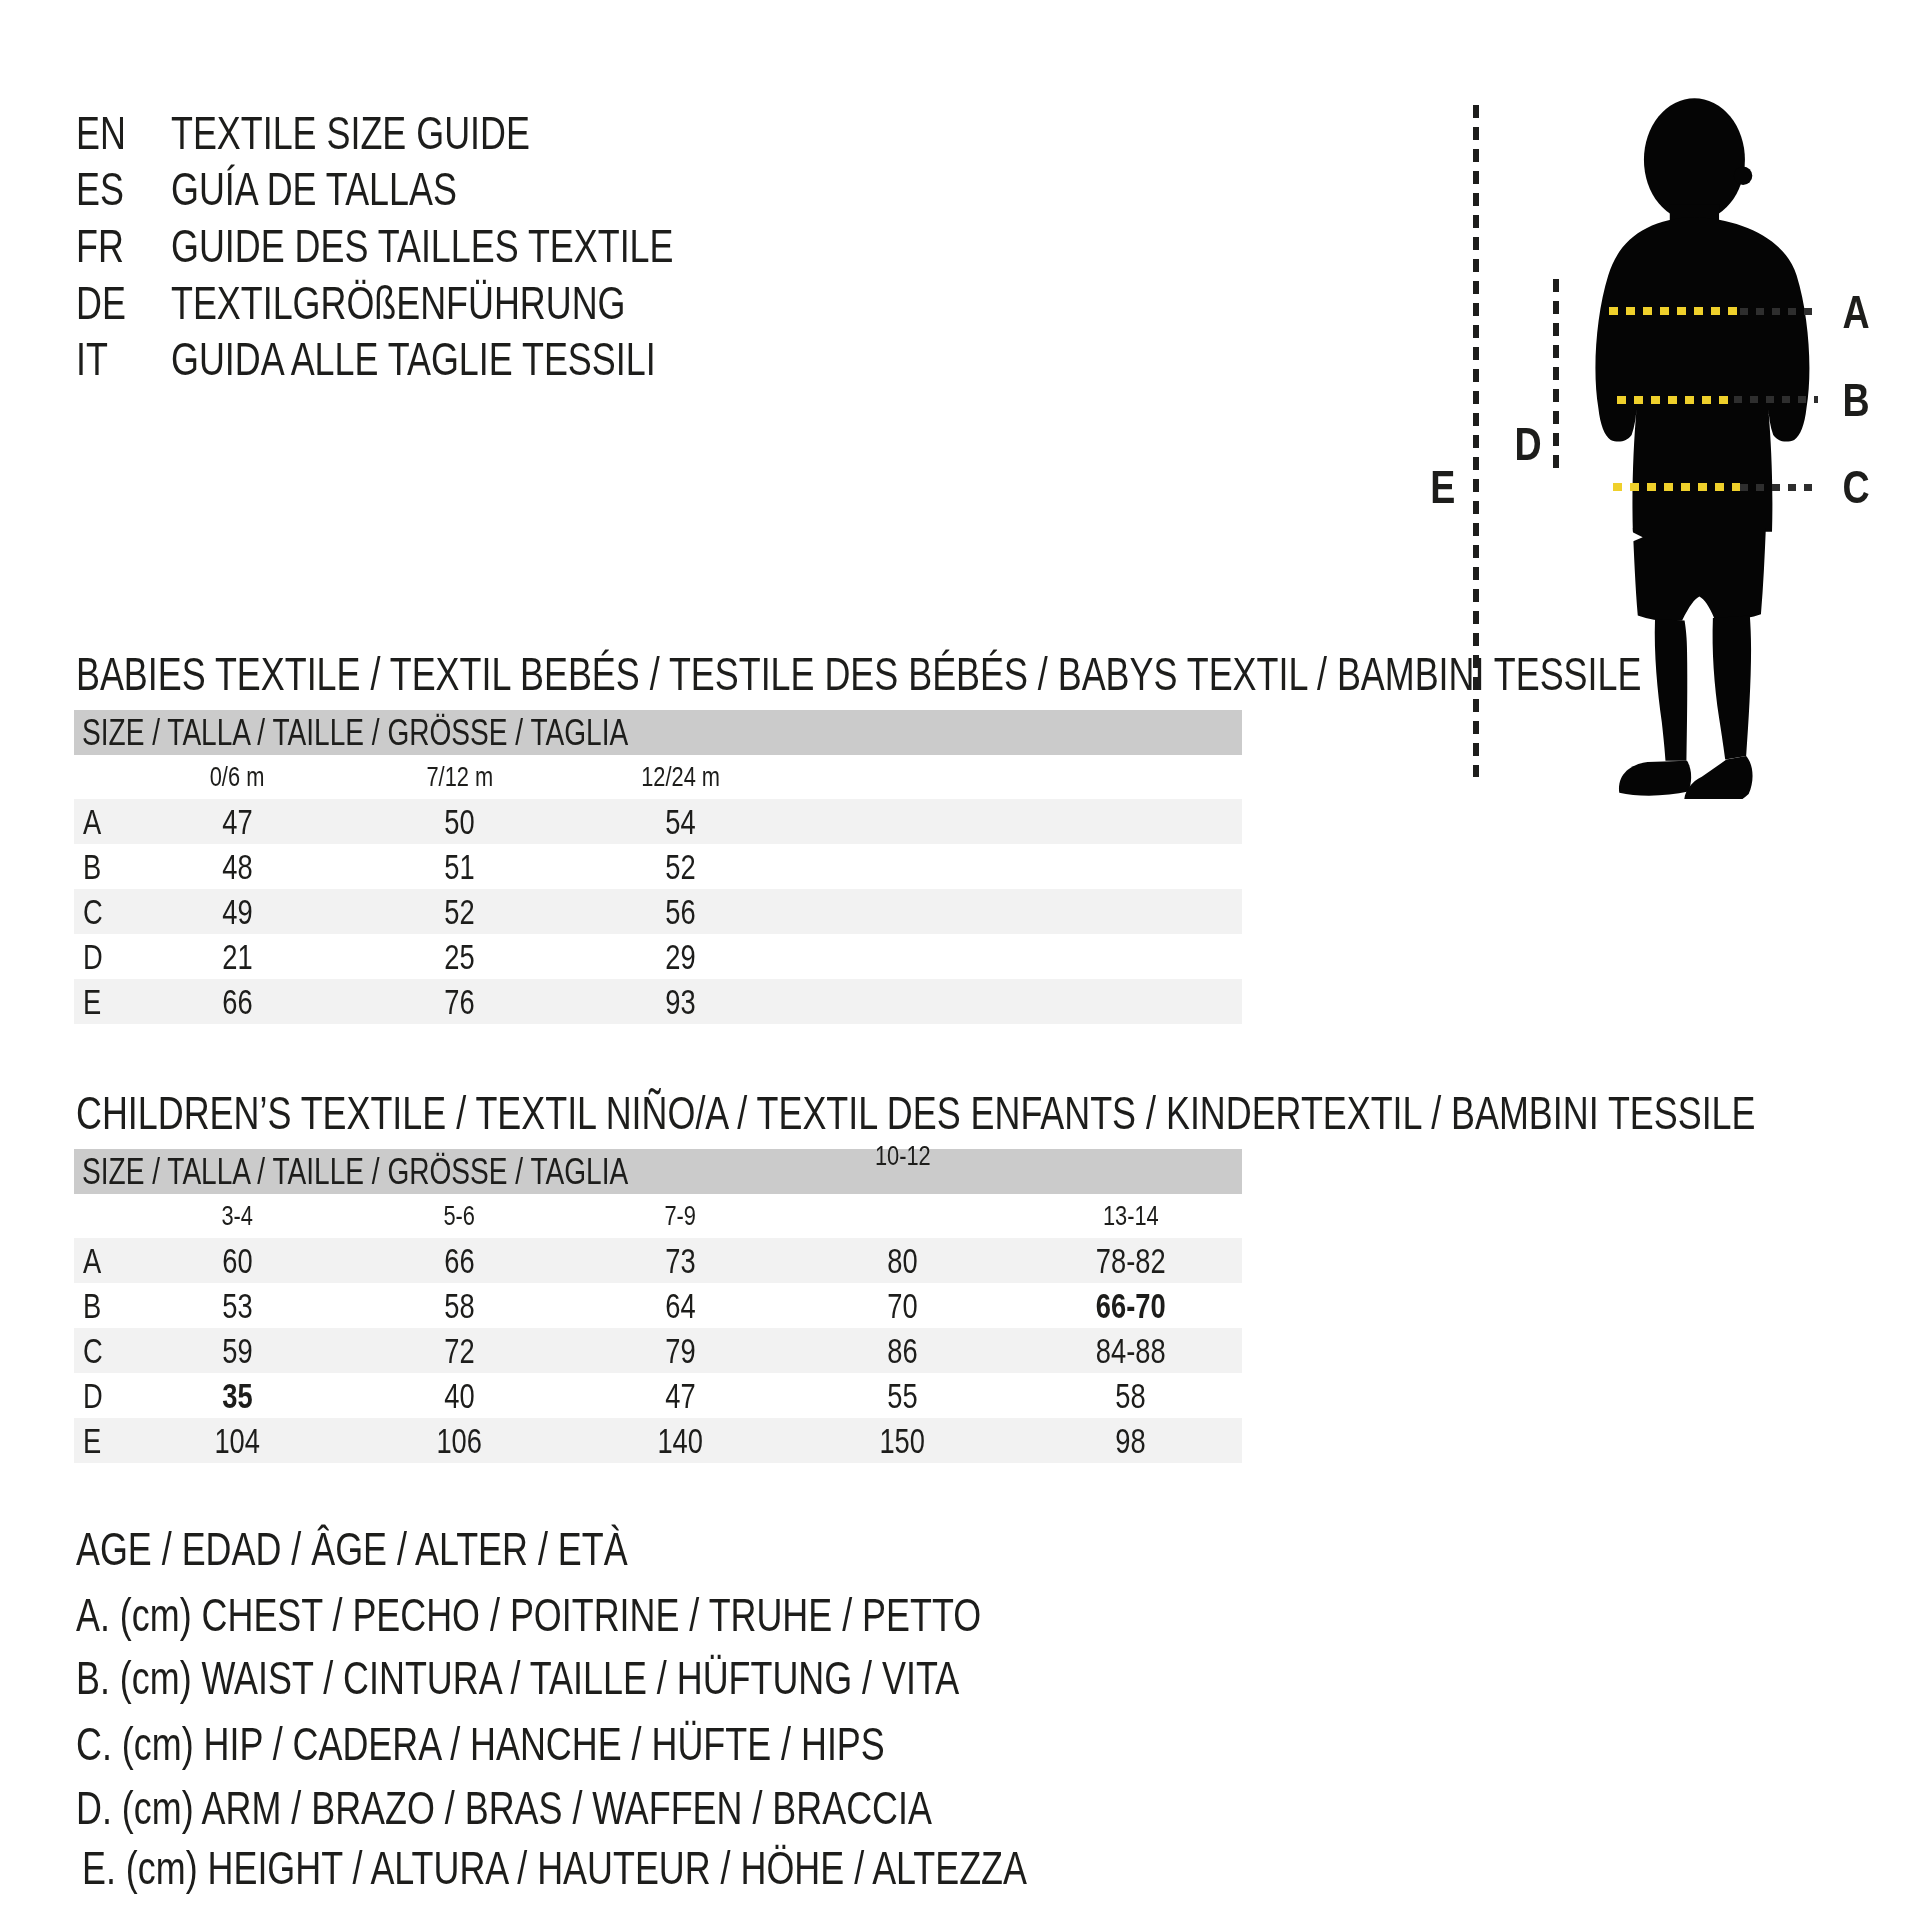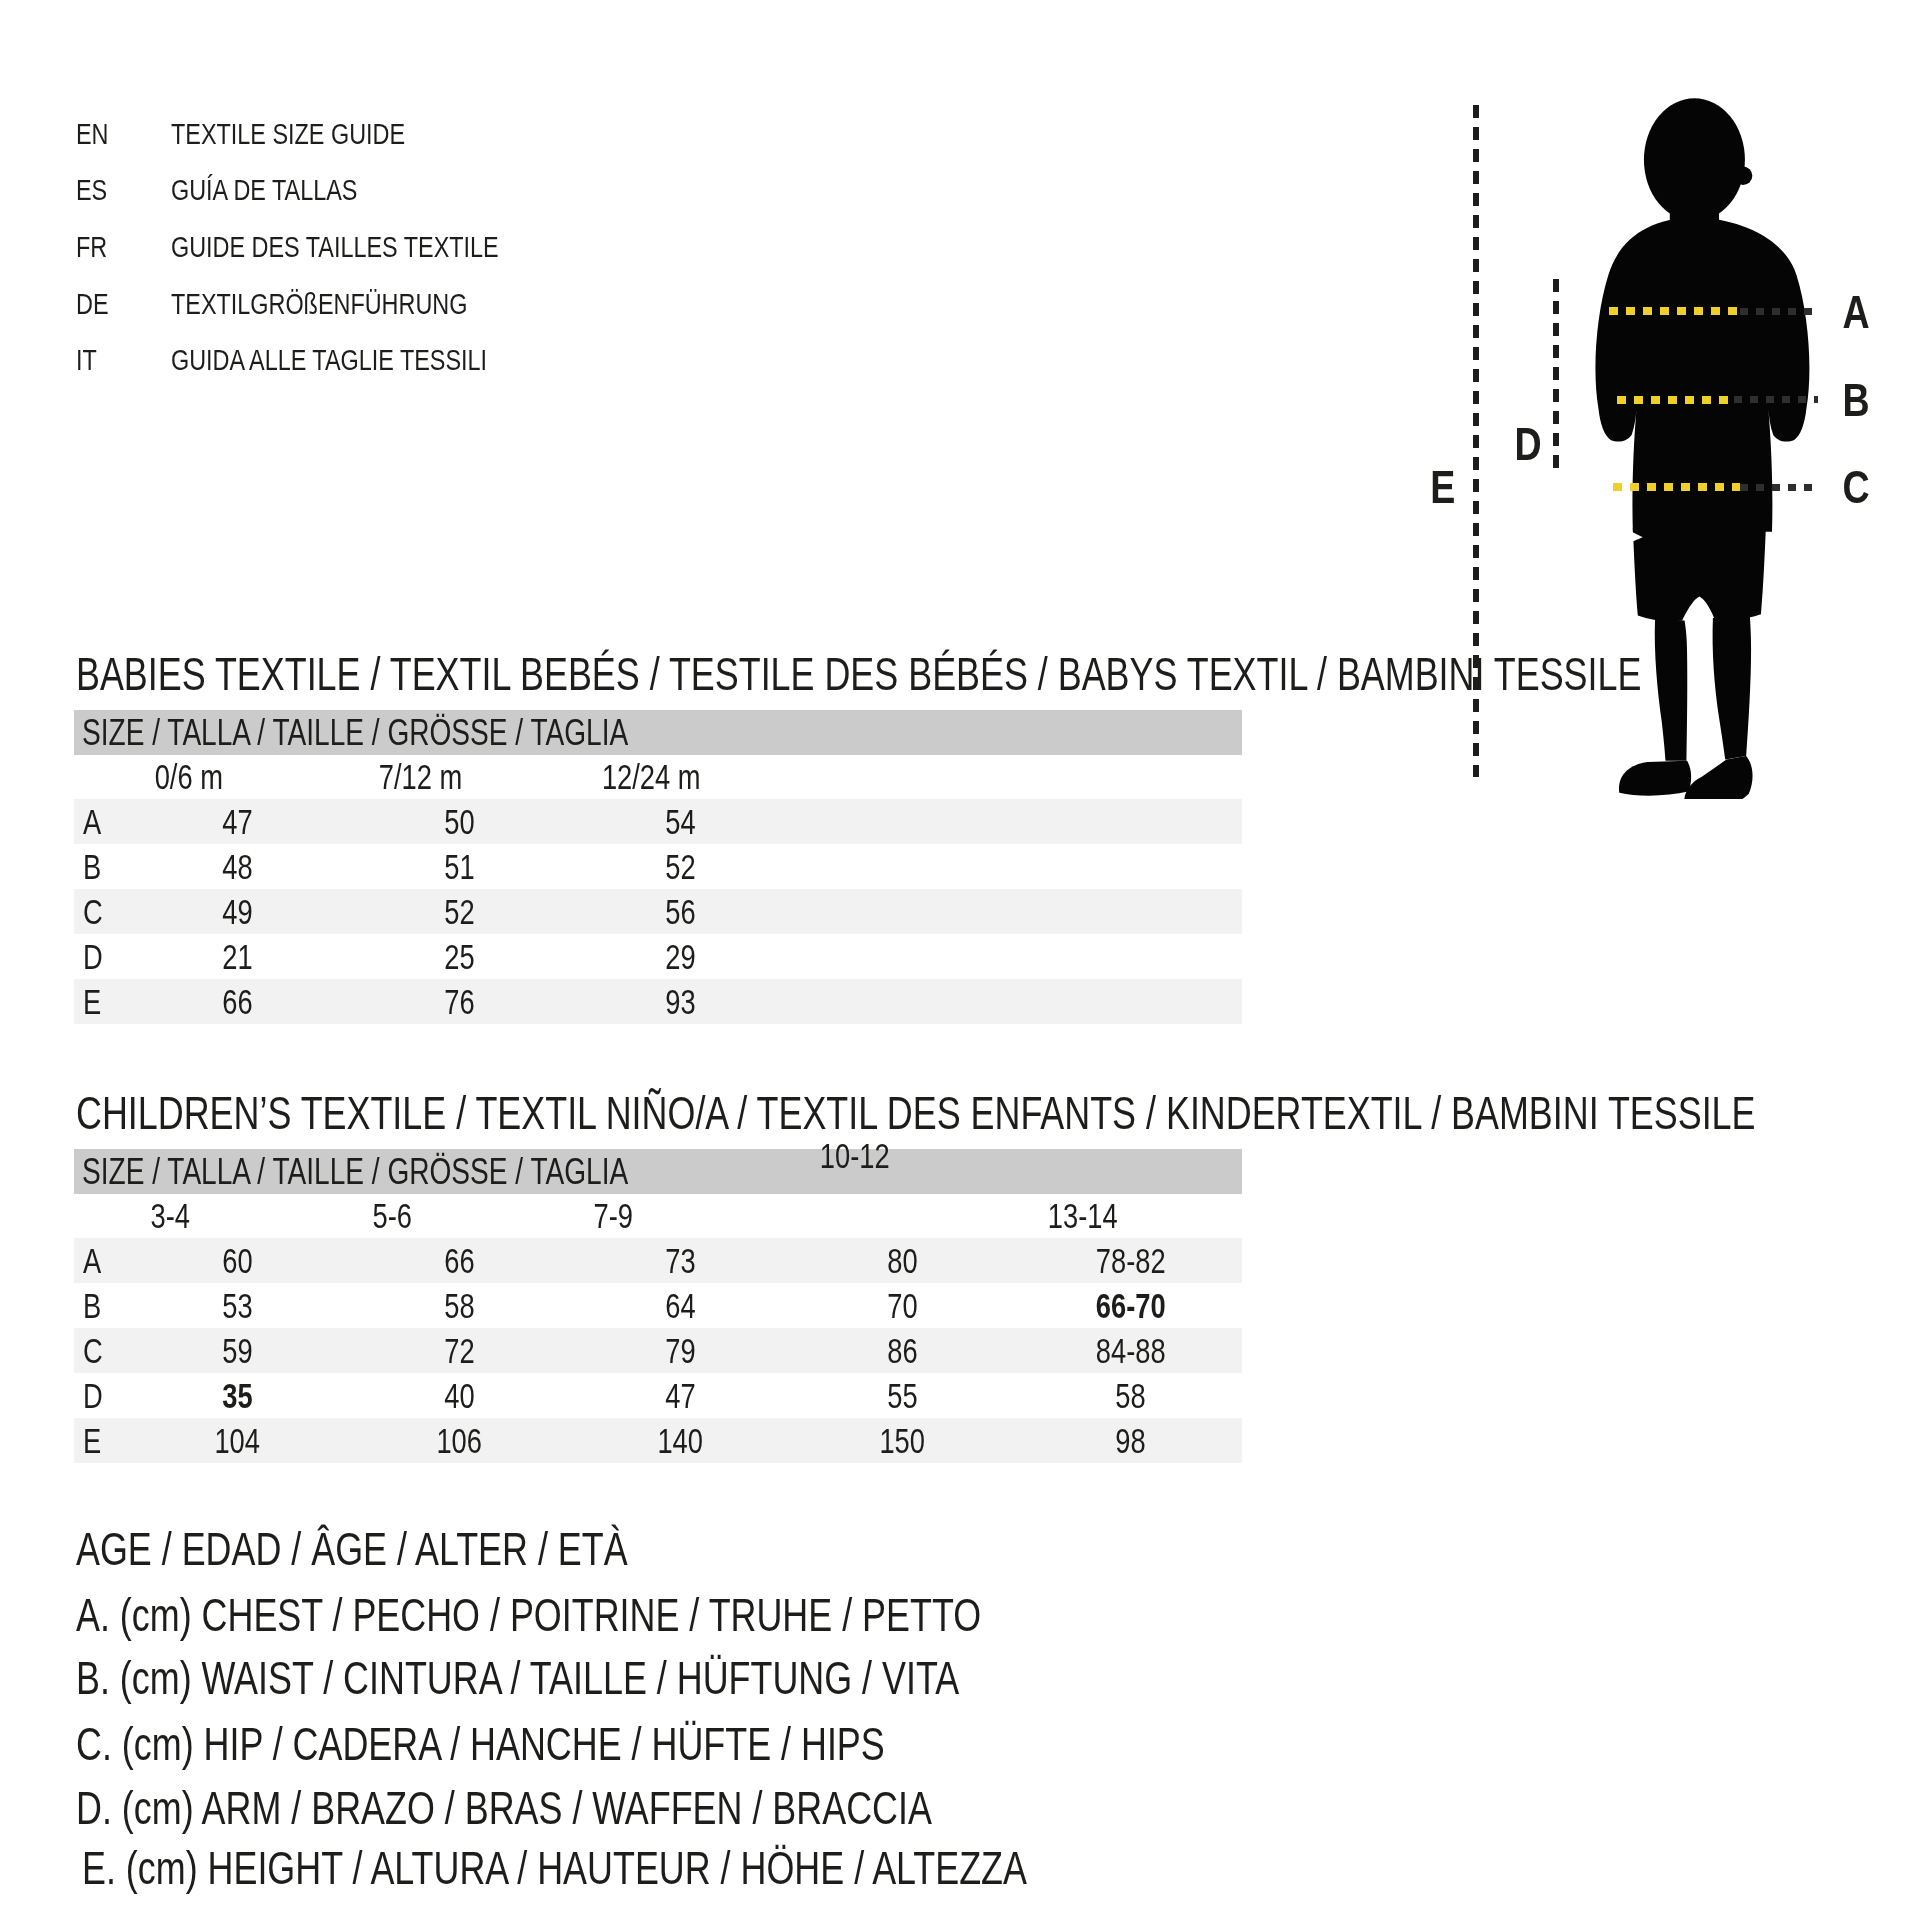--- a/index.html
+++ b/index.html
@@ -7,25 +7,25 @@
     position:relative;
     width:1926px;height:1926px;
     background:#ffffff;
     font-family:"Liberation Sans", sans-serif;
     color:#1d1d1b;
     overflow:hidden;
   }
   .t{position:absolute;white-space:nowrap;}
   .cx{display:inline-block;transform:scaleX(0.78);transform-origin:0 50%;}
   .cm{display:inline-block;transform:scaleX(0.78);transform-origin:50% 50%;}
-  .lang{font-size:30px;line-height:57px;}
+  .lang{font-size:46px;line-height:57px;}
   .head{font-size:46px;line-height:57px;}
   .legend{font-size:46px;line-height:57px;}
   .bartxt{font-size:36px;line-height:45px;}
-  .coltxt{font-size:35px;line-height:44px;width:185px;text-align:left;}
+  .coltxt{font-size:28px;line-height:44px;width:185px;text-align:center;}
   .celltxt{font-size:35px;line-height:45px;width:185px;text-align:center;}
   .rowlab{font-size:35px;line-height:45px;}
   .graybar{position:absolute;left:74px;width:1168px;height:45px;background:#cbcbcb;}
   .rowband{position:absolute;left:74px;width:1168px;height:45px;}
   .shade{background:#f2f2f2;}
   .vdash{position:absolute;width:5.5px;background:repeating-linear-gradient(180deg,#1d1d1b 0px,#1d1d1b 13px,transparent 13px,transparent 22px);}
   .ydash{position:absolute;height:8px;background:repeating-linear-gradient(90deg,#efd02b 0px,#efd02b 9.2px,transparent 9.2px,transparent 17px);}
   .kdash{position:absolute;height:7.4px;background:repeating-linear-gradient(90deg,#2e2e2e 0px,#2e2e2e 8px,transparent 8px,transparent 16px);}
   .figlab{font-size:47px;line-height:57px;font-weight:700;}
   .figlab .cm{transform:scaleX(0.8);}

